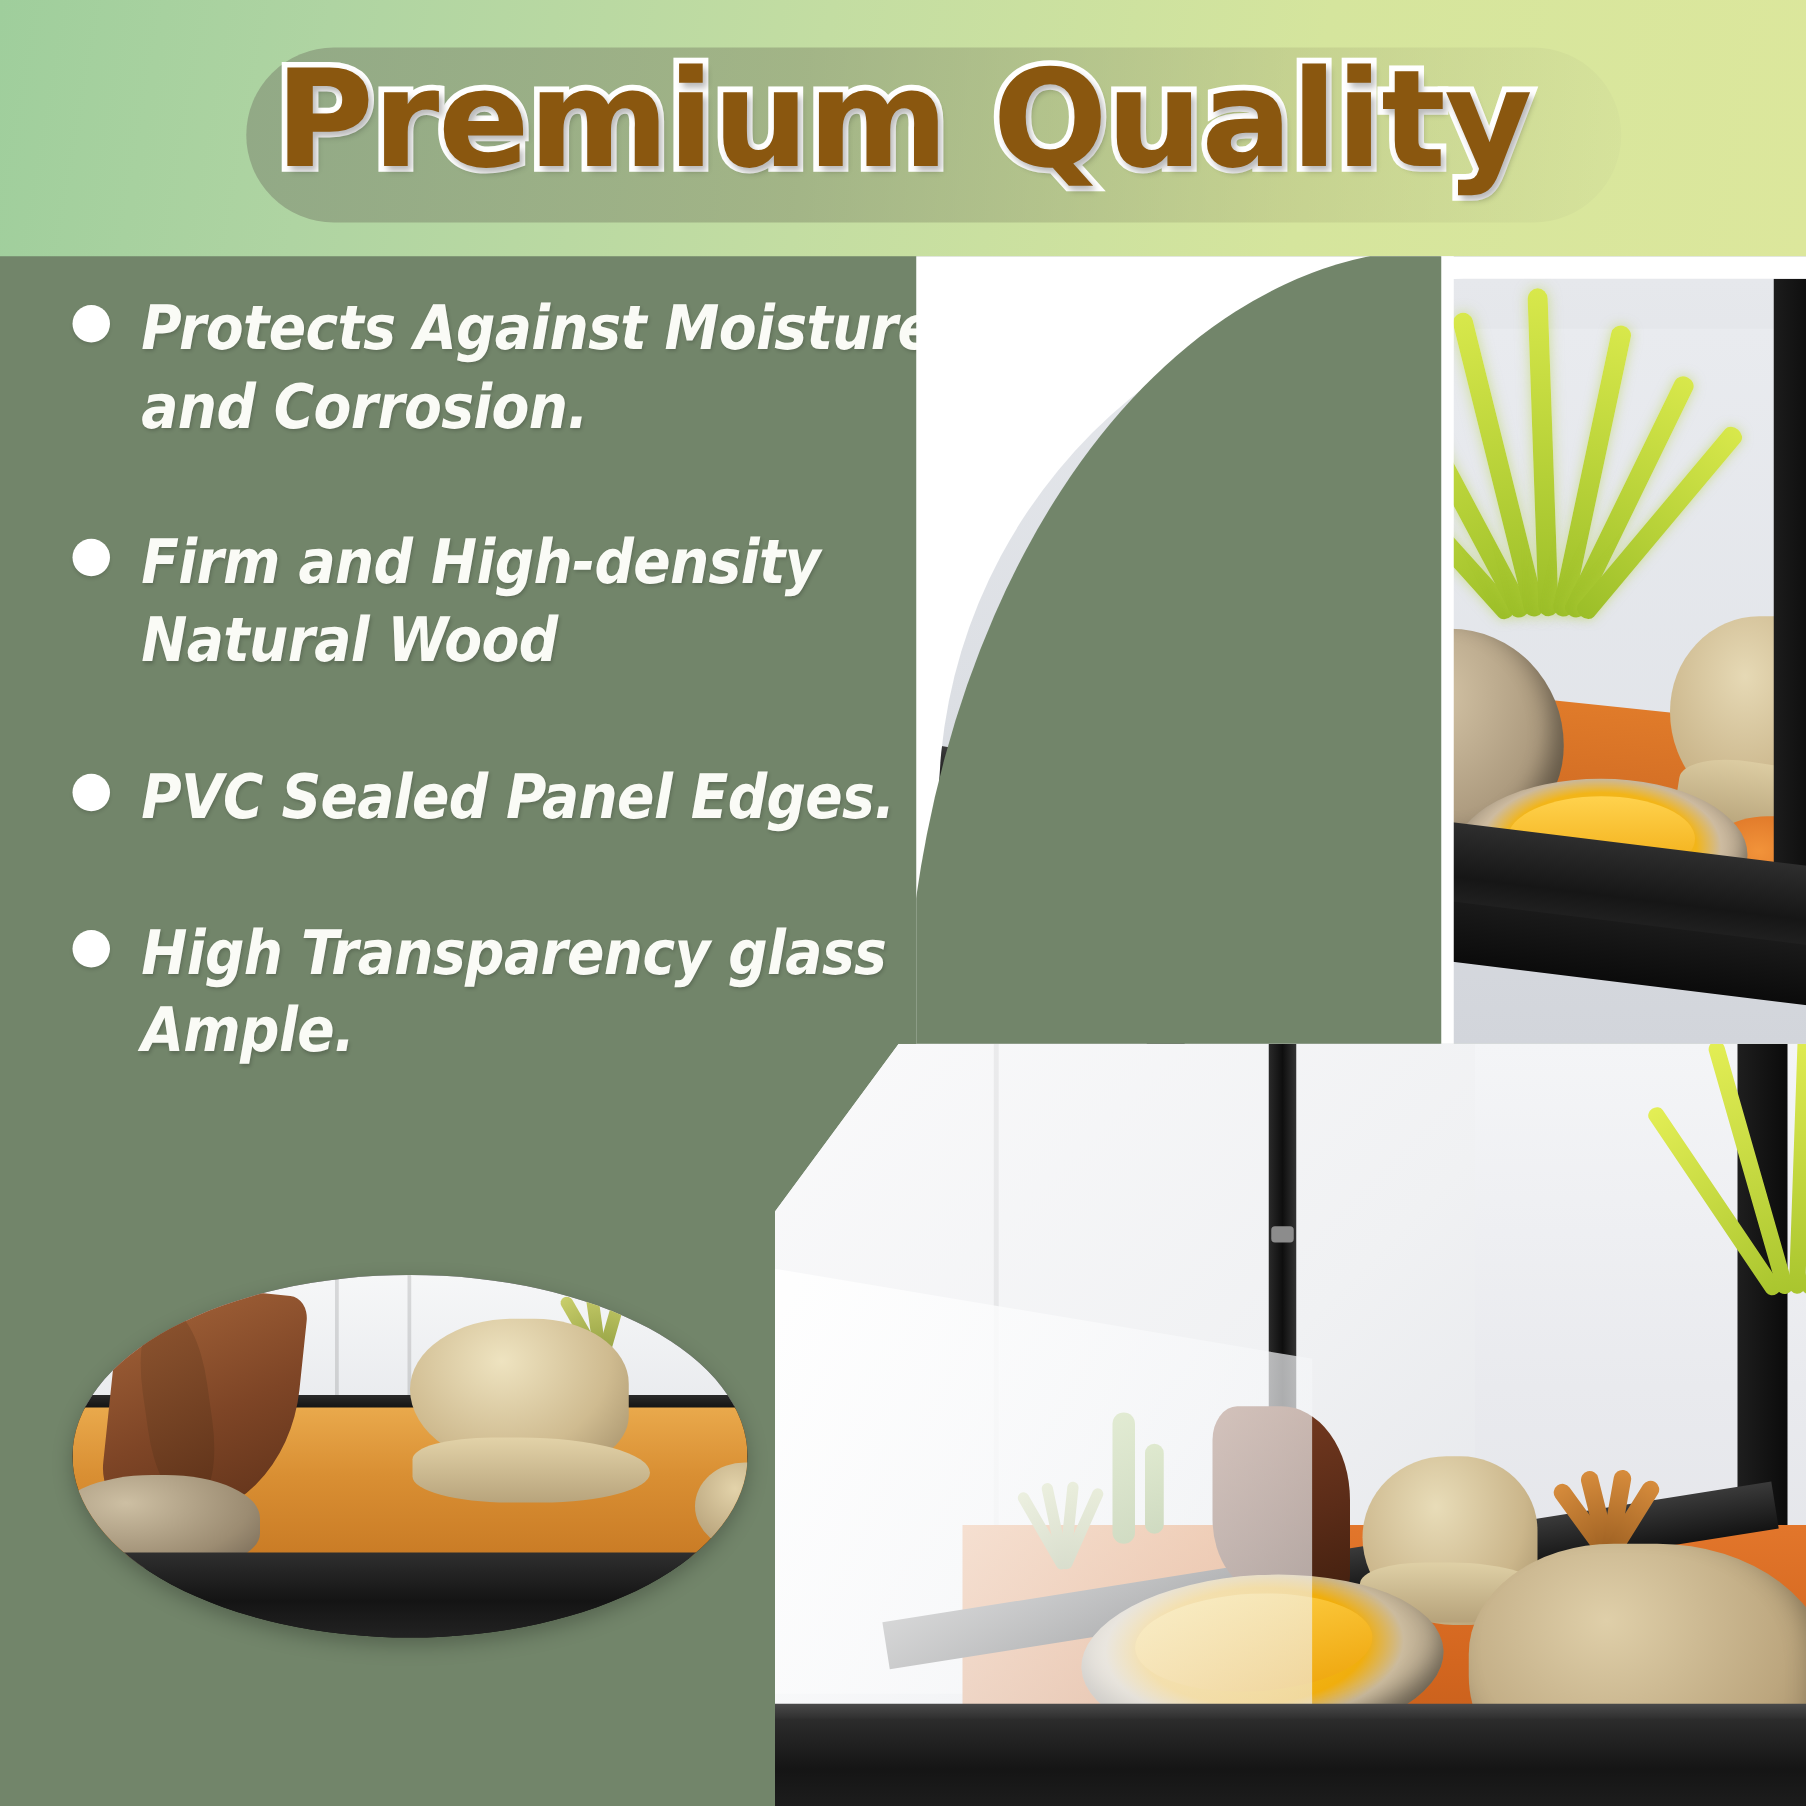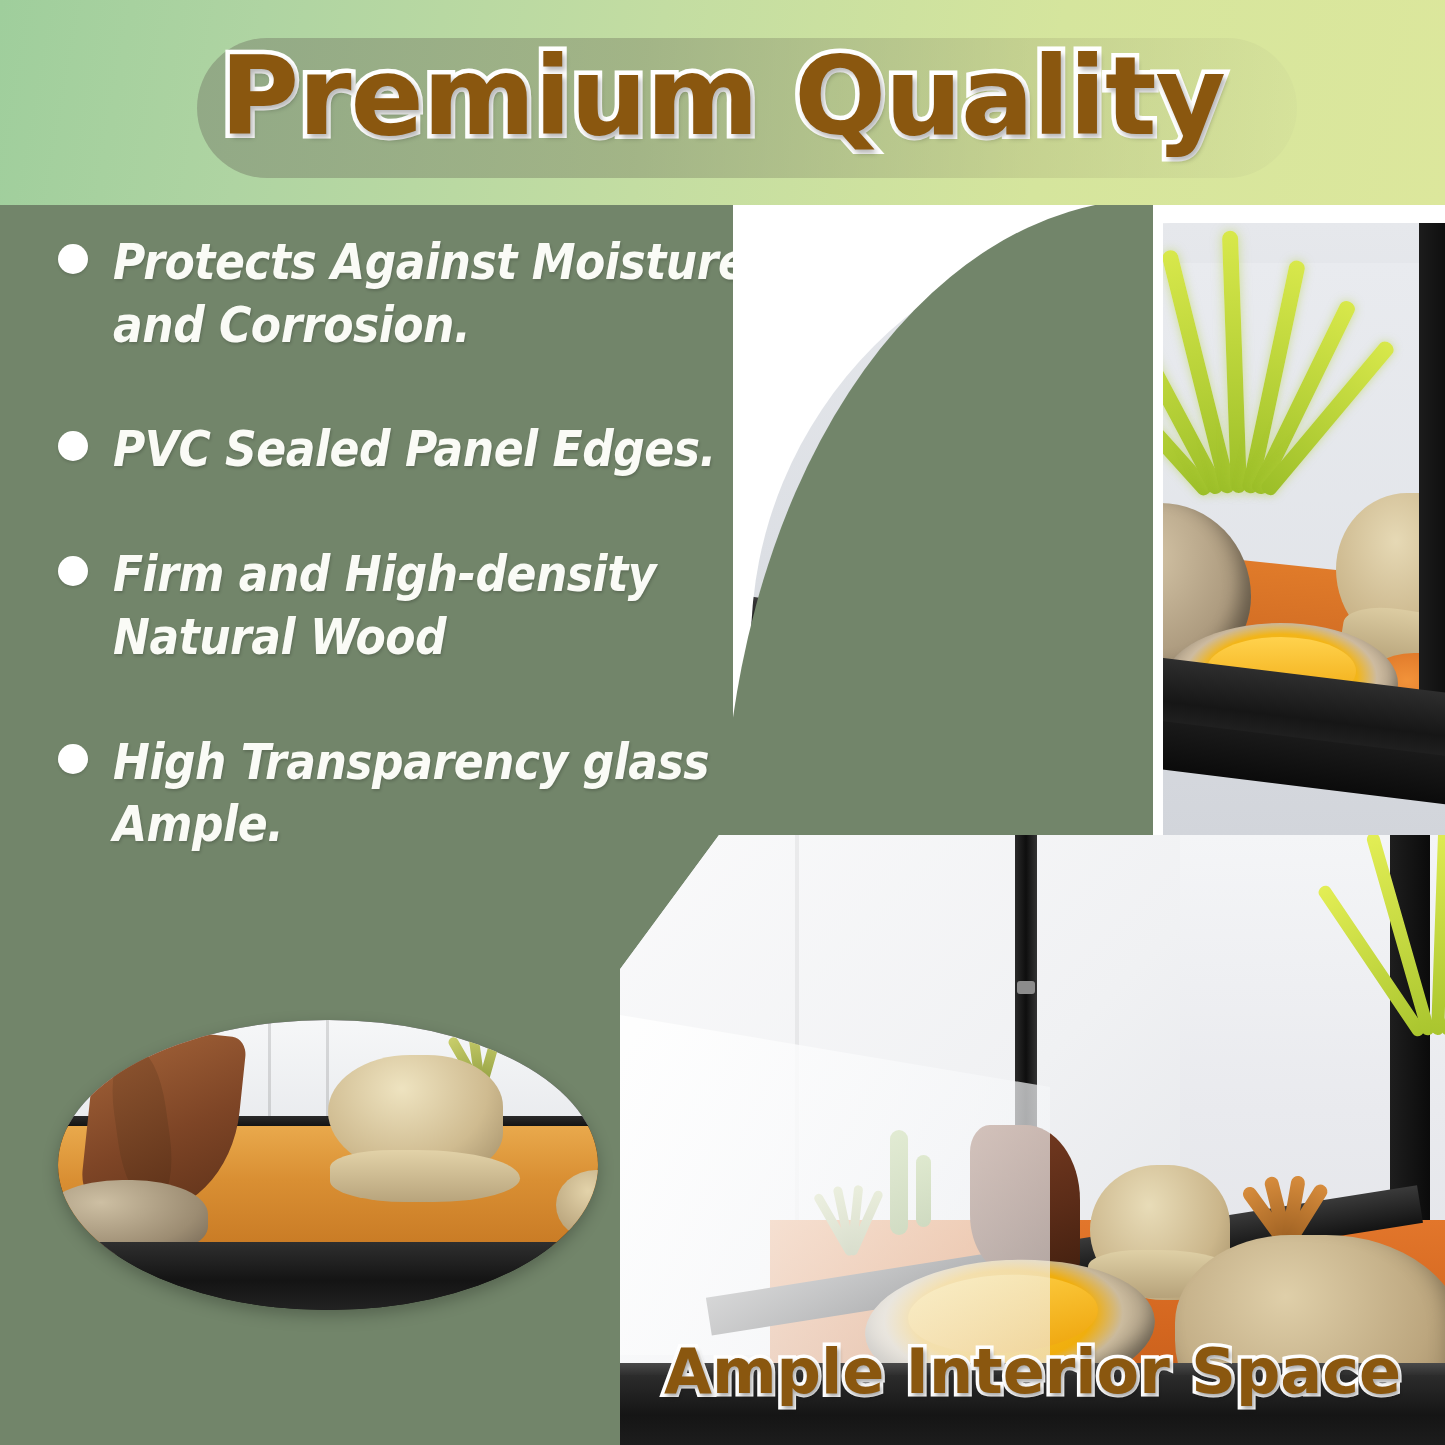--- a/index.html
+++ b/index.html
@@ -197,26 +197,26 @@
 
   <div class="bullets">
 
     <div class="bullet-row">
       <div class="bullet-dot"></div>
       <div class="bullet-text">Protects Against Moisture and Corrosion.</div>
     </div>
 
     <div class="bullet-row">
       <div class="bullet-dot"></div>
-      <div class="bullet-text">PVC Sealed Panel Edges.</div>
+      <div class="bullet-text">Firm and High-density Natural Wood</div>
     </div>
 
     <div class="bullet-row">
       <div class="bullet-dot"></div>
-      <div class="bullet-text">Firm and High-density Natural Wood</div>
+      <div class="bullet-text">PVC Sealed Panel Edges.</div>
     </div>
 
     <div class="bullet-row">
       <div class="bullet-dot"></div>
       <div class="bullet-text">High Transparency glass Ample.</div>
     </div>
 
   </div>
 
   <div class="photo-top">
@@ -285,21 +285,20 @@
     <div class="pb-skull-jaw"></div>
     <div class="pb-rock-big"></div>
     <div class="pb-bowl"></div>
     <div class="pb-bowl-in"></div>
 
     <div class="pb-glassL"></div>
     <div class="pb-base-edge"></div>
     <div class="pb-base"></div>
   </div>
 
-  <div class="caption">Ample Interior Space</div>
 
   <div class="oval-inset">
     <div class="ov-backwall"></div>
     <div class="ov-seam1"></div>
     <div class="ov-seam2"></div>
     <div class="ov-darkline"></div>
     <div class="ov-sand"></div>
     <div class="ov-wood"></div>
     <div class="ov-wood2"></div>
     <div class="ov-rock"></div>

